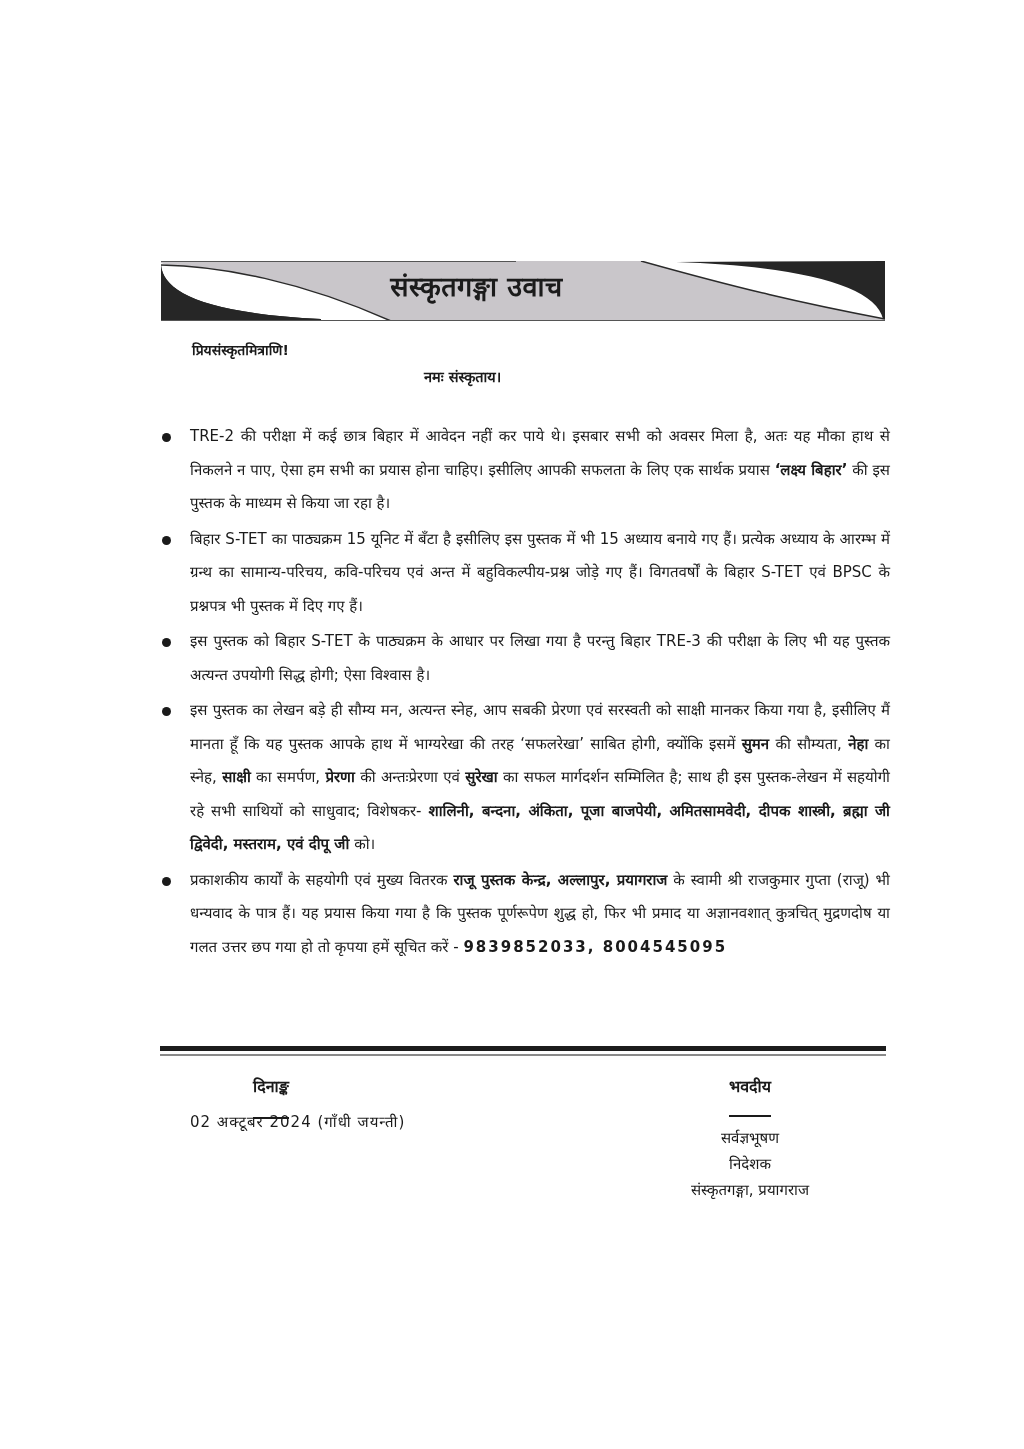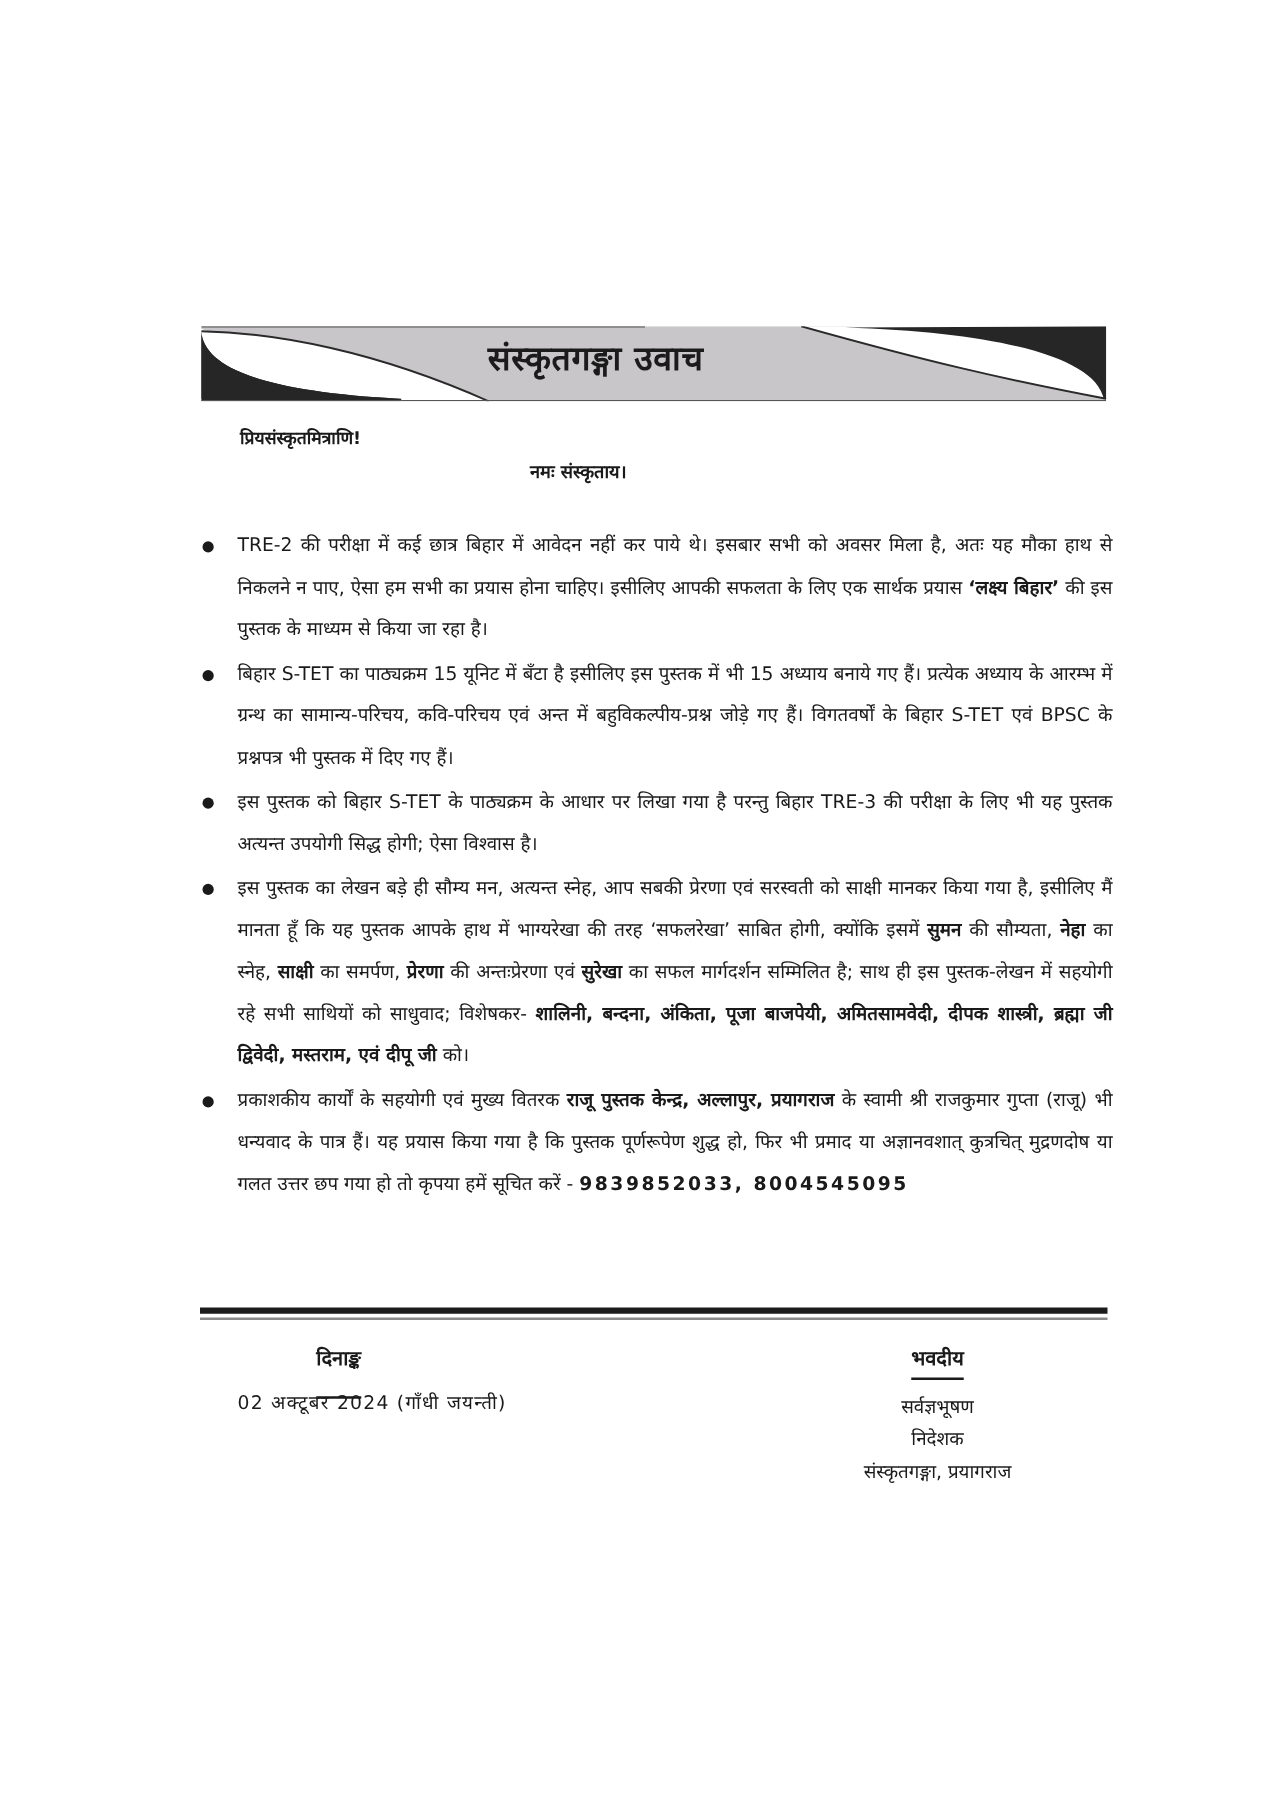--- a/index.html
+++ b/index.html
@@ -51,21 +51,21 @@
     position: absolute; left: 93px; top: 0; font-size: 16px; font-weight: bold;
     padding-bottom: 20px; border-bottom: 2px solid #1a1a1a;
   }
   .date-value {
     position: absolute; left: 30px; top: 36px; font-size: 15px; letter-spacing: 1px;
     white-space: nowrap;
   }
   .sign-block { position: absolute; left: 640px; top: 1075px; width: 220px; text-align: center; }
   .sign-label {
     display: inline-block; font-size: 16px; font-weight: bold;
-    padding-bottom: 5px; border-bottom: 2px solid #1a1a1a;
+    padding-bottom: 18px; border-bottom: 2px solid #1a1a1a;
   }
   .sign-line { font-size: 15px; line-height: 26px; }
   .sign-line.first { margin-top: 8px; }
 </style>
 </head>
 <body>
 
 <div class="banner">
   <svg width="724" height="60" viewBox="0 0 724 60">
 

